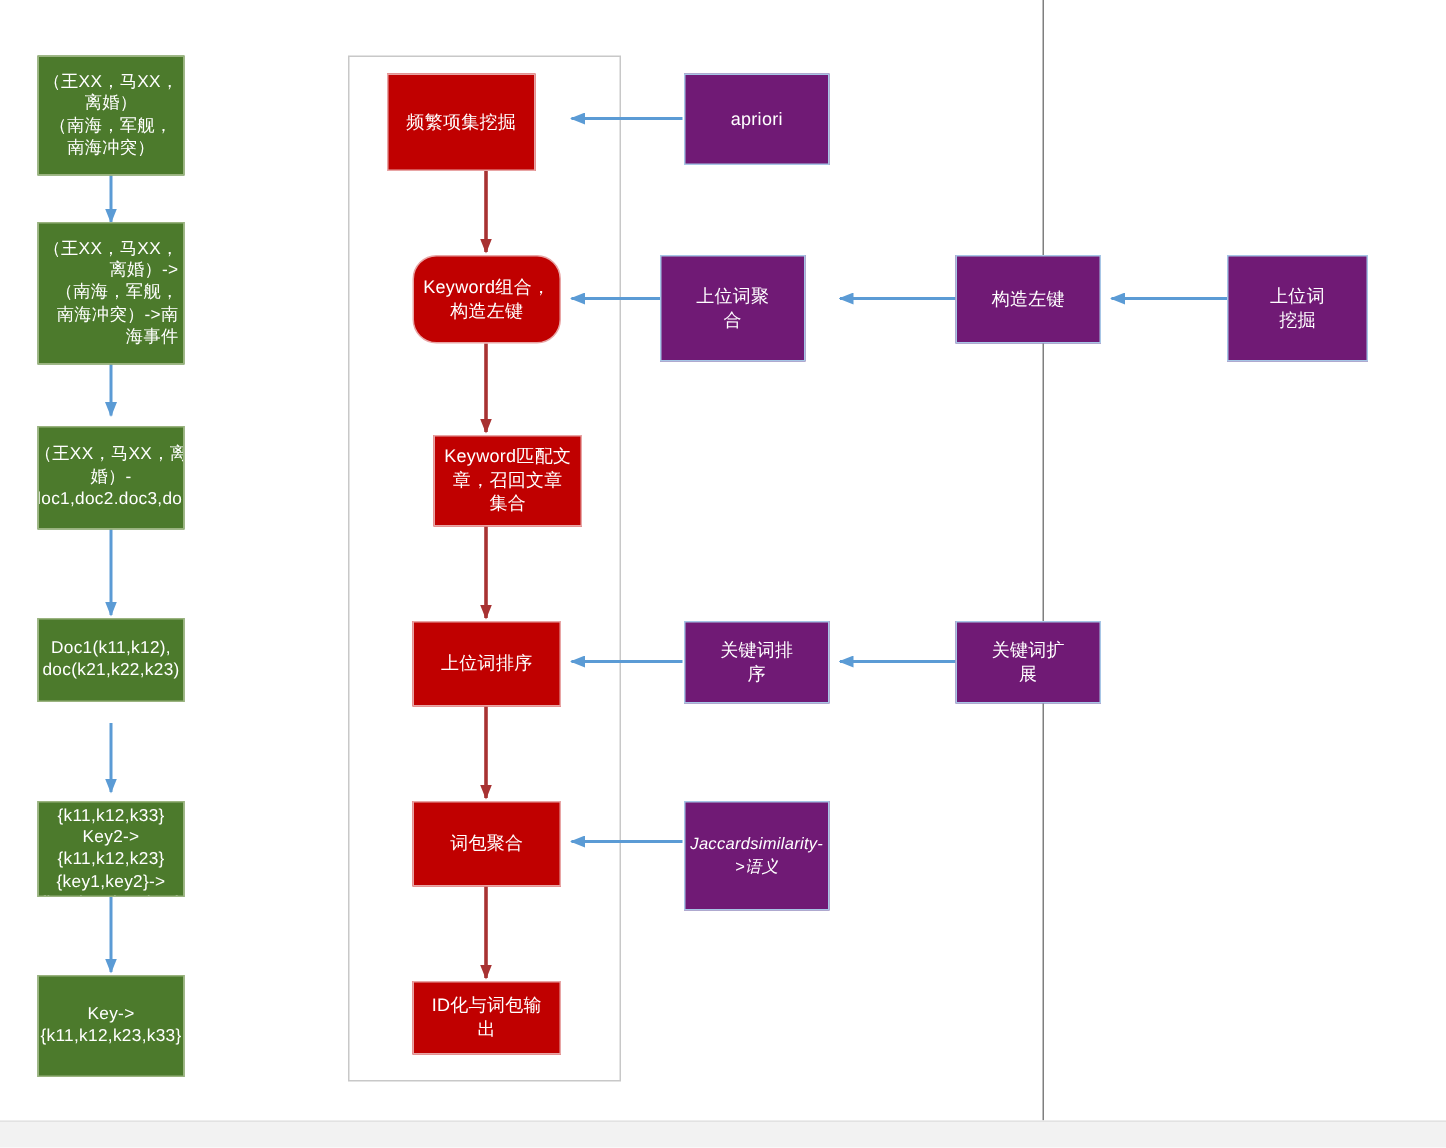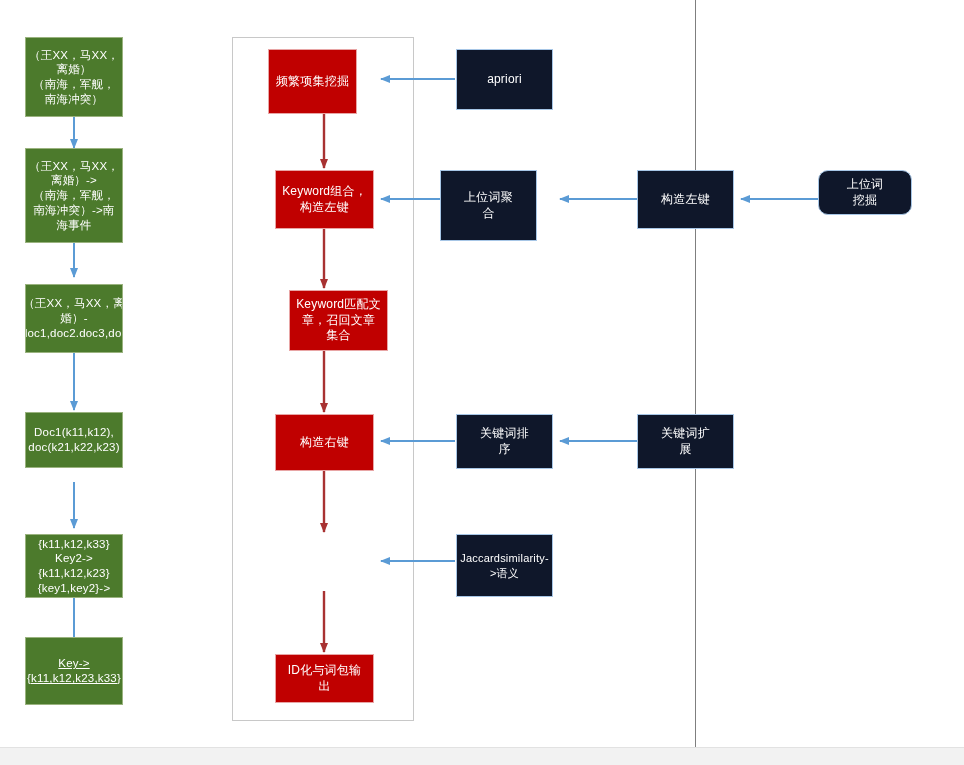--- a/index.html
+++ b/index.html
@@ -66,21 +66,21 @@
     font-size: 11.5px;
     padding: 2px 3px;
   }
   .node.red {
     background: #C00000;
     border: 1px solid #e8a5a5;
     font-size: 12px;
     padding: 2px 6px;
   }
   .node.blue {
-    background: #0f172a;
+    background: #701a75;
     border: 1px solid #a7c6e6;
     font-size: 12px;
     padding: 2px 22px;
   }
   .conn {
     position: absolute;
   }
   .conn svg { display: block; overflow: visible; }
 </style>
 </head>
@@ -130,54 +130,55 @@
         <line x1="637" y1="199" x2="560" y2="199"></line>
         <line x1="818" y1="199" x2="741" y2="199"></line>
         <line x1="637" y1="441" x2="560" y2="441"></line>
       </g>
     </svg>
   </div>
 
   <div class="node green" style="left:25px;top:37px;width:98px;height:80px;text-align:center;">（王XX，马XX，离婚）
 （南海，军舰，南海冲突）</div>
 
-  <div class="node green" style="left:25px;top:148px;width:98px;height:95px;">（王XX，马XX，离婚）-&gt;
+  <div class="node green" style="left:25px;top:148px;width:98px;height:95px;text-align:right;">（王XX，马XX，离婚）-&gt;
 （南海，军舰，南海冲突）-&gt;南海事件</div>
 
   <div class="node green" style="left:25px;top:284px;width:98px;height:69px;">（王XX，马XX，离婚）-&gt;doc1,doc2.doc3,doc4</div>
 
   <div class="node green" style="left:25px;top:412px;width:98px;height:56px;">Doc1(k11,k12),
 doc(k21,k22,k23)</div>
 
   <div class="node green" style="left:25px;top:534px;width:98px;height:64px;">Key1-&gt;{k11,k12,k33}
 Key2-&gt;{k11,k12,k23}
 {key1,key2}-&gt;{k11,k12,k23,k33}</div>
 
-  <div class="node green" style="left:25px;top:637px;width:98px;height:68px;text-decoration:underline;">Key-&gt;{k11,k12,k23,k33}</div>
+  <div class="node green" style="left:25px;top:650px;width:98px;height:68px;">Key-&gt;{k11,k12,k23,k33}</div>
 
-  <div class="node red" style="left:268px;top:49px;width:89px;height:65px;">频繁项集挖掘</div>
+  <div class="node red" style="left:258px;top:49px;width:99px;height:65px;">频繁项集挖掘</div>
 
-  <div class="node red" style="left:275px;top:170px;width:99px;height:59px;">Keyword组合，构造左键</div>
+  <div class="node red" style="left:275px;top:170px;width:99px;height:59px;border-radius:16px;">Keyword组合，构造左键</div>
 
   <div class="node red" style="left:289px;top:290px;width:99px;height:61px;">Keyword匹配文章，召回文章集合</div>
 
-  <div class="node red" style="left:275px;top:414px;width:99px;height:57px;">构造右键</div>
+  <div class="node red" style="left:275px;top:414px;width:99px;height:57px;">上位词排序</div>
 
+  <div class="node red" style="left:275px;top:534px;width:99px;height:57px;">词包聚合</div>
 
   <div class="node red" style="left:275px;top:654px;width:99px;height:49px;">ID化与词包输出</div>
 
   <div class="node blue" style="left:456px;top:49px;width:97px;height:61px;">apriori</div>
 
   <div class="node blue" style="left:440px;top:170px;width:97px;height:71px;">上位词聚合</div>
 
   <div class="node blue" style="left:637px;top:170px;width:97px;height:59px;">构造左键</div>
 
-  <div class="node blue" style="left:818px;top:170px;width:94px;height:45px;border-radius:10px;">上位词挖掘</div>
+  <div class="node blue" style="left:818px;top:170px;width:94px;height:71px;">上位词挖掘</div>
 
   <div class="node blue" style="left:456px;top:414px;width:97px;height:55px;">关键词排序</div>
 
   <div class="node blue" style="left:637px;top:414px;width:97px;height:55px;">关键词扩展</div>
 
-  <div class="node blue" style="left:456px;top:534px;width:97px;height:63px;font-size:11px;">Jaccardsimilarity-&gt;语义</div>
+  <div class="node blue" style="left:456px;top:534px;width:97px;height:73px;font-size:11px;font-style:italic;">Jaccardsimilarity-&gt;语义</div>
 
   <div class="bottom-bar"></div>
 
 </div>
 
 </body></html>

